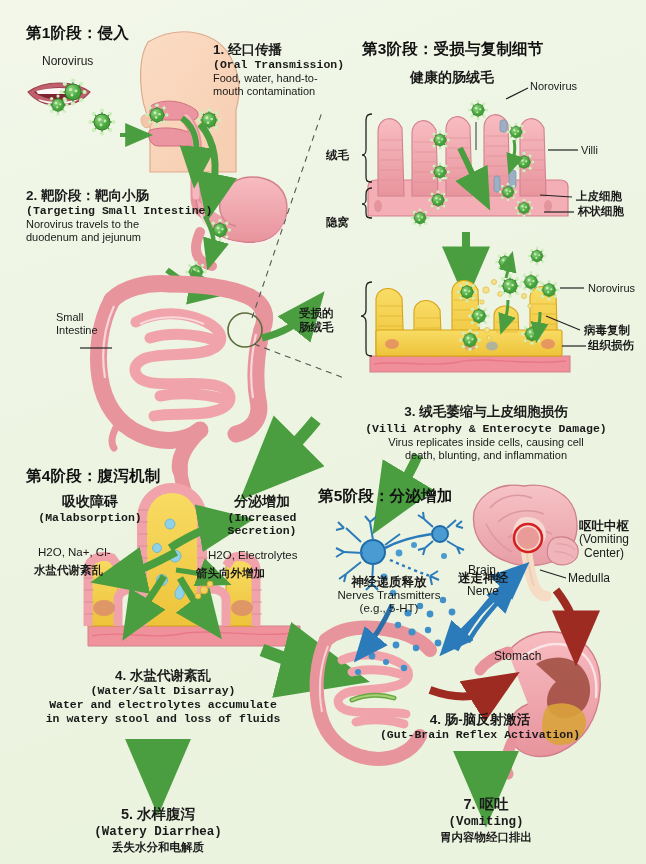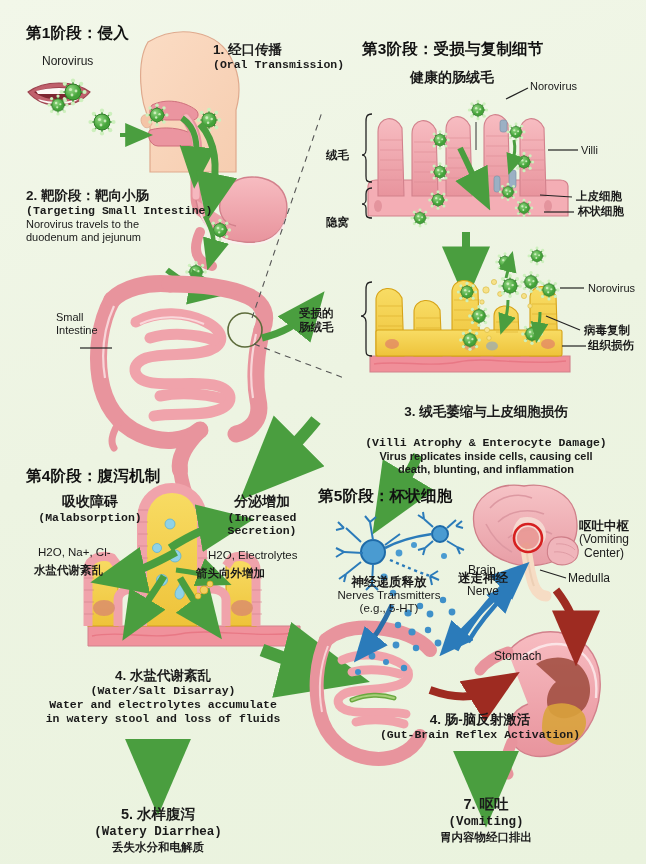--- a/index.html
+++ b/index.html
@@ -429,20 +429,22 @@
     <path d="M158,740 L158,774" fill="none" stroke="#4a9e3f" stroke-width="11" marker-end="url(#ar-green)"></path>
     <path d="M486,758 L486,786" fill="none" stroke="#4a9e3f" stroke-width="11" marker-end="url(#ar-green)"></path>
   </svg>
 
   <div class="abs txt stage-head" style="left:26px; top:24px;">第1阶段：侵入</div>
   <div class="abs txt lbl" style="left:42px; top:55px; font-size:12px;">Norovirus</div>
 
   <div class="abs" style="left:213px; top:42px; width:190px;">
     <div class="txt num-cn">1. 经口传播</div>
     <div class="txt en-bold" style="margin-top:1px;">(Oral Transmission)</div>
+    <div class="txt en-body" style="margin-top:1px; white-space:pre-line;">Food, water, hand-to-
+mouth contamination</div>
   </div>
 
   <div class="abs" style="left:26px; top:188px; width:190px;">
     <div class="txt num-cn">2. 靶阶段：靶向小肠</div>
     <div class="txt en-bold" style="margin-top:1px;">(Targeting Small Intestine)</div>
     <div class="txt en-body" style="margin-top:1px; white-space:pre-line;">Norovirus travels to the
 duodenum and jejunum</div>
   </div>
   <div class="abs txt lbl" style="left:37px; top:311px; width:60px; white-space:pre-line; line-height:1.2;margin-left:19px;">Small
 Intestine</div>
@@ -457,22 +459,22 @@
   <div class="abs txt lbl-cn" style="left:578px; top:205px;">杯状细胞</div>
 
   <div class="abs txt lbl-cn" style="left:299px; top:306px; width:54px; white-space:pre-line; line-height:1.25;">受损的
 肠绒毛</div>
   <div class="abs txt lbl" style="left:588px; top:282px;">Norovirus</div>
   <div class="abs txt lbl-cn" style="left:584px; top:324px;">病毒复制</div>
   <div class="abs txt lbl-cn" style="left:588px; top:339px;">组织损伤</div>
 
   <div class="abs ctr" style="left:336px; top:404px; width:300px;">
     <div class="txt num-cn">3. 绒毛萎缩与上皮细胞损伤</div>
-    <div class="txt en-bold" style="margin-top:17px;">(Villi Atrophy &amp; Enterocyte Damage)</div>
-    <div class="txt en-body" style="margin-top:1px; white-space:pre-line;font-weight:bold;">Virus replicates inside cells, causing cell
+    <div class="txt en-bold" style="margin-top:3px;">(Villi Atrophy &amp; Enterocyte Damage)</div>
+    <div class="txt en-body" style="margin-top:1px; white-space:pre-line;">Virus replicates inside cells, causing cell
 death, blunting, and inflammation</div>
   </div>
 
   <div class="abs txt stage-head" style="left:26px; top:467px;">第4阶段：腹泻机制</div>
 
   <div class="abs ctr" style="left:30px; top:494px; width:120px;">
     <div class="txt cn-bold" style="font-size:14px;">吸收障碍</div>
     <div class="txt en-bold" style="margin-top:1px;">(Malabsorption)</div>
   </div>
   <div class="abs txt" style="left:38px; top:546px; font-size:11.5px;">H2O, Na+, Cl-</div>
@@ -485,21 +487,21 @@
   <div class="abs txt" style="left:208px; top:549px; font-size:11.5px;">H2O, Electrolytes</div>
   <div class="abs txt lbl-cn" style="left:196px; top:567px;">箭头向外增加</div>
 
   <div class="abs ctr" style="left:18px; top:668px; width:290px;">
     <div class="txt num-cn">4. 水盐代谢紊乱</div>
     <div class="txt en-bold" style="margin-top:1px;">(Water/Salt Disarray)</div>
     <div class="txt en-bold" style="margin-top:1px; white-space:pre-line;">Water and electrolytes accumulate
 in watery stool and loss of fluids</div>
   </div>
 
-  <div class="abs txt stage-head" style="left:318px; top:487px;">第5阶段：杯状细胞</div>
+  <div class="abs txt stage-head" style="left:318px; top:487px;">第5阶段：分泌增加</div>
 
   <div class="abs ctr" style="left:318px; top:575px; width:142px;">
     <div class="txt cn-bold" style="font-size:12.5px;">神经递质释放</div>
     <div class="txt" style="font-size:11.5px;">Nerves Transmitters</div>
     <div class="txt" style="font-size:11.5px;">(e.g., 5-HT)</div>
   </div>
 
   <div class="abs ctr" style="left:450px; top:571px; width:66px;">
     <div class="txt cn-bold" style="font-size:12.5px;">迷走神经</div>
     <div class="txt" style="font-size:12px;">Nerve</div>

